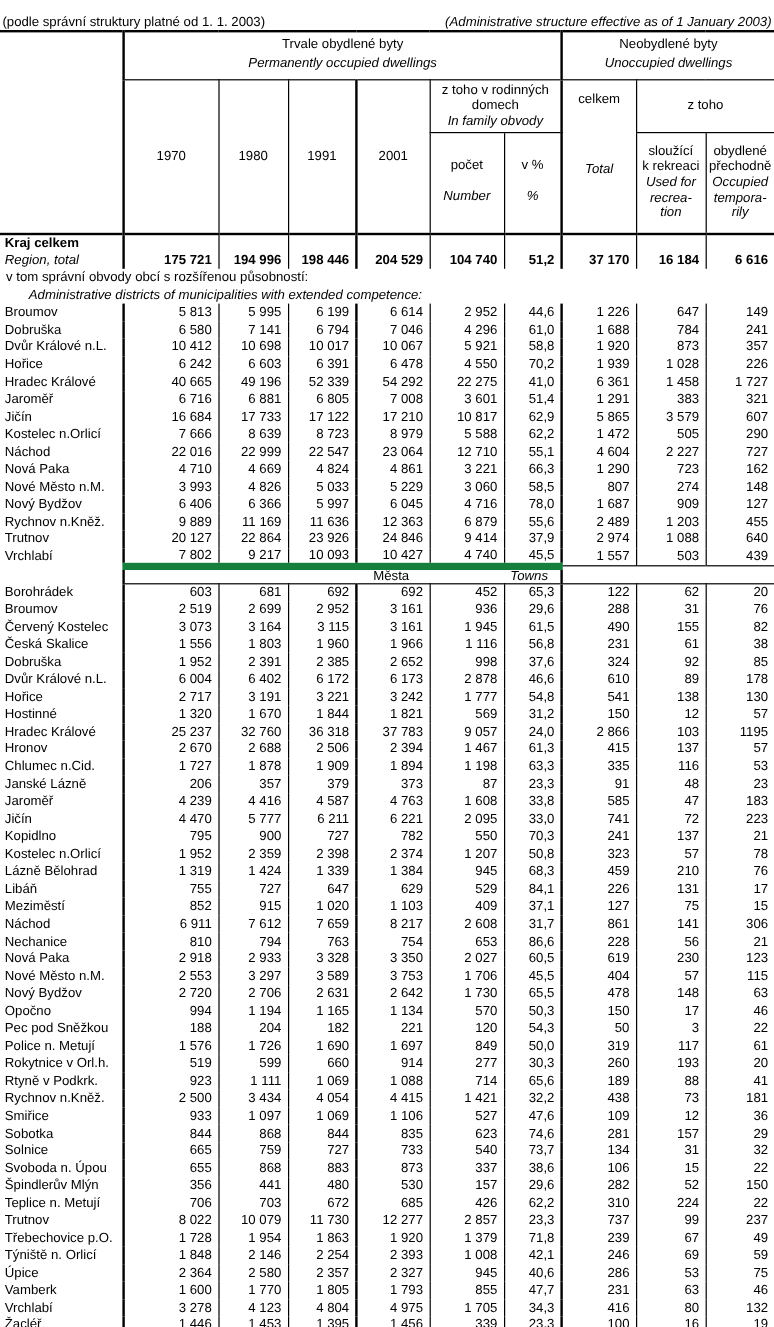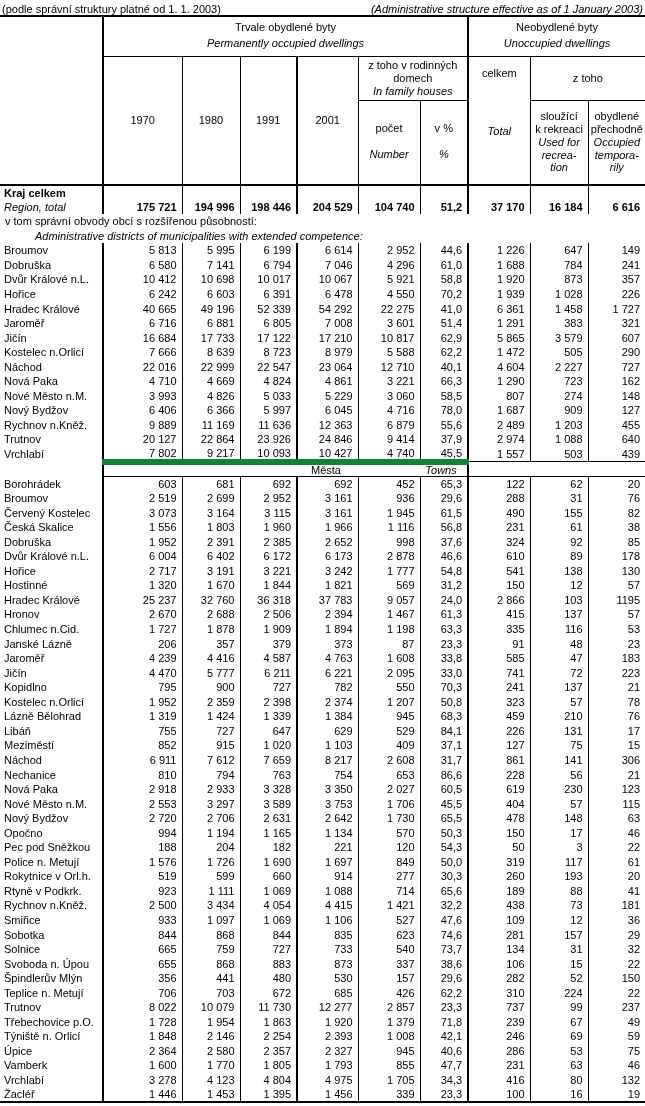--- a/index.html
+++ b/index.html
@@ -1,19 +1,19 @@
 <!DOCTYPE html>
 <html><head>
 <meta charset="utf-8">
 <style>
   html,body{margin:0;padding:0;background:#fff;color:#000;}
   body{width:645px;height:1106px;overflow:hidden;
        font-family:"Liberation Sans","DejaVu Sans",sans-serif;font-size:11px;}
   .topnote{display:flex;justify-content:space-between;align-items:flex-end;
-           height:15px;padding:0 2px;box-sizing:border-box;}
+           height:25px;padding:0 2px;box-sizing:border-box;}
   .i{font-style:italic;}
   .b{font-weight:bold;}
 
   table{width:645px;table-layout:fixed;border-collapse:collapse;
         border-top:2px solid #000;}
   th,td{padding:0;margin:0;overflow:hidden;}
   th{font-weight:normal;text-align:center;vertical-align:middle;font-size:11px;}
 
   tr.h1{height:40px;margin-top:22px;} tr.h2{height:44px;} tr.h3{height:85px;}
   tbody tr{height:14.55px;}
@@ -36,21 +36,21 @@
 
   
   td.lbl{text-align:left;padding-left:4px;white-space:nowrap;}
   td.num{text-align:right;padding-right:5px;white-space:nowrap;
          border-left:1px solid #000;vertical-align:middle;}
   td.c0,td.c3,td.c6{border-left-width:2px;}
   tr.kraj td{border-top:2px solid #000;vertical-align:bottom;margin-top:34px;}
   tr.kraj td.num{padding-bottom:1px;}
   tr.kraj td.lbl{line-height:13.5px;}
   tr.noterow td{text-align:left;padding-left:5px;white-space:nowrap;}
-  tr.noterow td.ind{padding-left:35px;}
+  tr.noterow td.ind{padding-left:24px;}
 
   
   td.divcell{border-left:2px solid #000;border-top:6px solid #15803d;
              border-bottom:1px solid #000;position:relative;}
   td.divcell2{border-left:2px solid #000;border-top:1px solid #000;
               border-bottom:1px solid #000;}
   .mesta{position:absolute;left:222px;top:50%;transform:translate(-50%,-50%);}
   .towns{position:absolute;left:337px;top:50%;transform:translate(-50%,-50%);font-style:italic;}
 
   #towns-body tr:last-child td{border-bottom:2px solid #000;}
@@ -90,21 +90,21 @@
       </th>
     </tr>
     <tr class="h2">
       <th class="yr yl2" rowspan="2">1970</th>
       <th class="yr" rowspan="2">1980</th>
       <th class="yr" rowspan="2">1991</th>
       <th class="yr yl2" rowspan="2">2001</th>
       <th class="fam" colspan="2">
         <div>z toho v rodinných</div>
         <div>domech</div>
-        <div class="i">In family houses</div>
+        <div class="i">In family obvody</div>
       </th>
       <th class="tot" rowspan="2">
         <div class="tot-cs">celkem</div>
         <div class="tot-en i">Total</div>
       </th>
       <th class="ztoho" colspan="2">z toho</th>
     </tr>
     <tr class="h3">
       <th class="sub">
         <div class="two">
@@ -256,21 +256,21 @@
         <td class="num c7">505</td>
         <td class="num c8">290</td>
       </tr>
       <tr>
         <td class="lbl">Náchod</td>
         <td class="num c0">22 016</td>
         <td class="num c1">22 999</td>
         <td class="num c2">22 547</td>
         <td class="num c3">23 064</td>
         <td class="num c4">12 710</td>
-        <td class="num c5">40,1</td>
+        <td class="num c5">55,1</td>
         <td class="num c6">4 604</td>
         <td class="num c7">2 227</td>
         <td class="num c8">727</td>
       </tr>
       <tr>
         <td class="lbl">Nová Paka</td>
         <td class="num c0">4 710</td>
         <td class="num c1">4 669</td>
         <td class="num c2">4 824</td>
         <td class="num c3">4 861</td>

